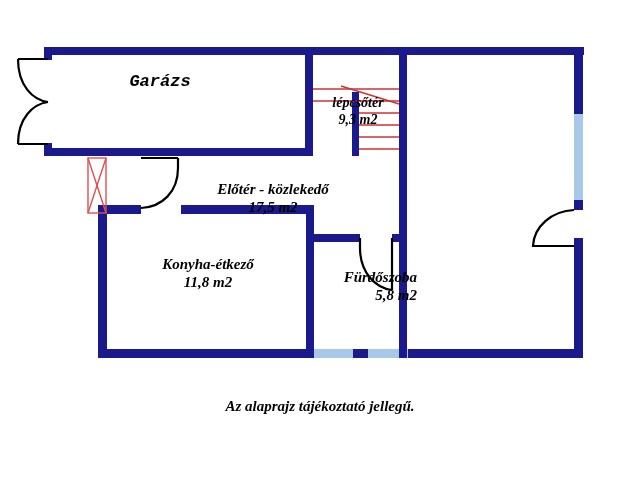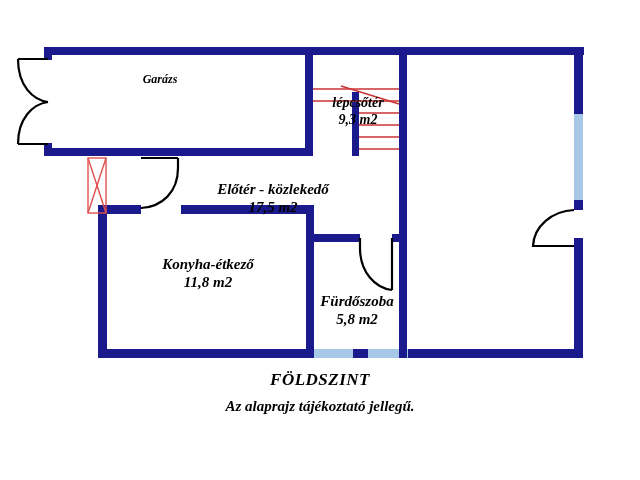--- a/index.html
+++ b/index.html
@@ -37,21 +37,21 @@
     line-height: 1.22;
     white-space: nowrap;
     user-select: none;
   }
   .room-label .lbl-name {
     display: block;
   }
   .room-label .lbl-area {
     display: block;
   }
-  .sz-garazs   { font-size: 12px; }
+  .sz-garazs   { font-size: 17px; font-family: Liberation Mono, monospace; }
   .sz-lepcso   { font-size: 14px; }
   .sz-elotér   { font-size: 15px; }
   .sz-nappali  { font-size: 16px; }
   .sz-konyha   { font-size: 15px; }
   .sz-furdo    { font-size: 15px; }
   .caption {
     position: absolute;
     width: 640px;
     left: 0;
     text-align: center;
@@ -171,21 +171,20 @@
     <span class="lbl-name">Előtér - közlekedő</span>
     <span class="lbl-area">17,5 m2</span>
   </div>
 
 
   <div class="room-label sz-konyha" style="left:128px; top:255px; width:160px;">
     <span class="lbl-name">Konyha-étkező</span>
     <span class="lbl-area">11,8 m2</span>
   </div>
 
-  <div class="room-label sz-furdo" style="left:297px; top:292px; width:120px;">
+  <div class="room-label sz-furdo" style="left:297px; top:268px; width:120px;text-align:right;">
     <span class="lbl-name">Fürdőszoba</span>
     <span class="lbl-area">5,8 m2</span>
   </div>
 
-  <div class="caption caption-title" style="top:370px;">FÖLDSZINT</div>
   <div class="caption caption-note" style="top:398px;">Az alaprajz tájékoztató jellegű.</div>
 
 </div>
 
 </body></html>

